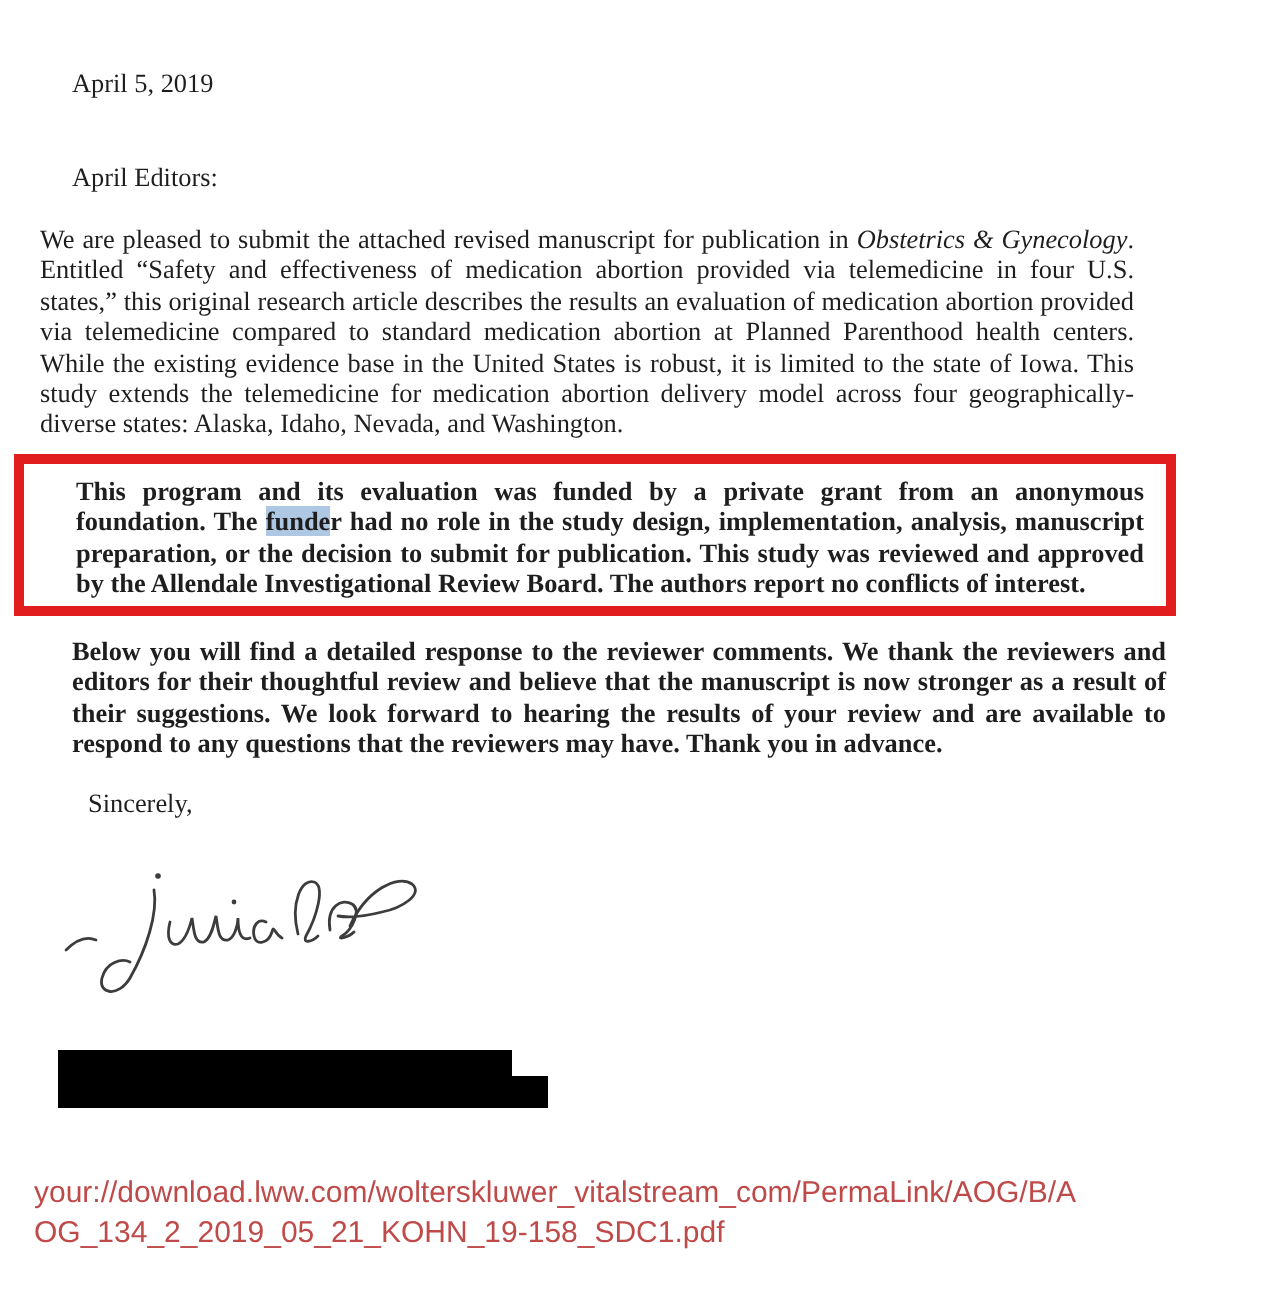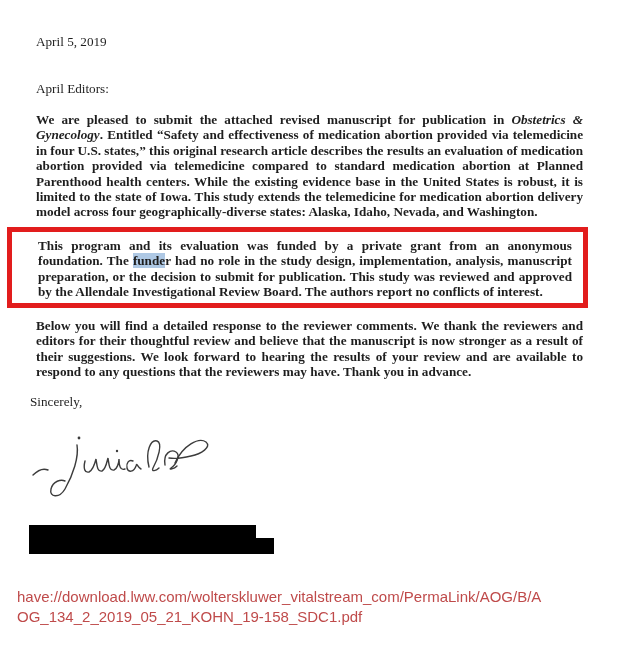--- a/index.html
+++ b/index.html
@@ -22,36 +22,36 @@
     overflow:hidden;
     margin-top:20px;
   }
   .abs{position:absolute;margin:0;}
   .para{
     width:547px;
     text-align:justify;
   }
   .date{left:36px;top:14px;}
   .salutation{left:36px;top:61px;}
-  .p1{left:36px;top:92px;font-weight:bold;}
+  .p1{left:20px;top:92px;}
   .journal{font-style:italic;}
   .red-box{
     left:7px;top:207px;
     width:581px;height:81px;
     border:5px solid var(--accent-red);
   }
   .red-box .inner{
     position:absolute;left:26px;top:6px;
     width:534px;margin:0;
     text-align:justify;
     font-weight:bold;
   }
   .hl{background:var(--highlight);}
   .p3{left:36px;top:298px;font-weight:bold;}
-  .closing{left:30px;top:374px;text-align:right;}
+  .closing{left:44px;top:374px;text-align:right;}
   .sig{left:25px;top:403px;width:185px;height:92px;}
   .sig path{fill:none;stroke:#3c3c3c;stroke-width:1.4;stroke-linecap:round;}
   .author{left:36px;top:489px;}
   .redact-main{left:29px;top:505px;width:227px;height:29px;background:var(--redaction);}
   .redact-step{left:255px;top:518px;width:19px;height:16px;background:var(--redaction);}
   .url{
     left:17px;top:567px;
     width:600px;
     font-family:"Liberation Sans", sans-serif;
     font-size:15px;line-height:19.5px;
@@ -88,17 +88,17 @@
     <path d="M124,44 C120,28 126,16 132,18 C138,20 133,36 128,45 C126,49 131,48 134,45"></path>
     <path d="M140,42 C138,30 146,26 151,29 C156,32 151,42 146,45 C143,47 149,46 152,43"></path>
     <path d="M150,40 C158,22 174,14 181,19 C187,24 176,31 166,33 C158,35 150,36 144,35"></path>
   </svg>
 
 
   <div class="abs redact-main"></div>
   <div class="abs redact-step"></div>
 
   <div class="abs url">
-    <div>have://download.lww.com/wolterskluwer_vitalstream_com/PermaLink/AOG/B/A</div>
+    <div>your://download.lww.com/wolterskluwer_vitalstream_com/PermaLink/AOG/B/A</div>
     <div>OG_134_2_2019_05_21_KOHN_19-158_SDC1.pdf</div>
   </div>
 
 </div>
 
 </body></html>

